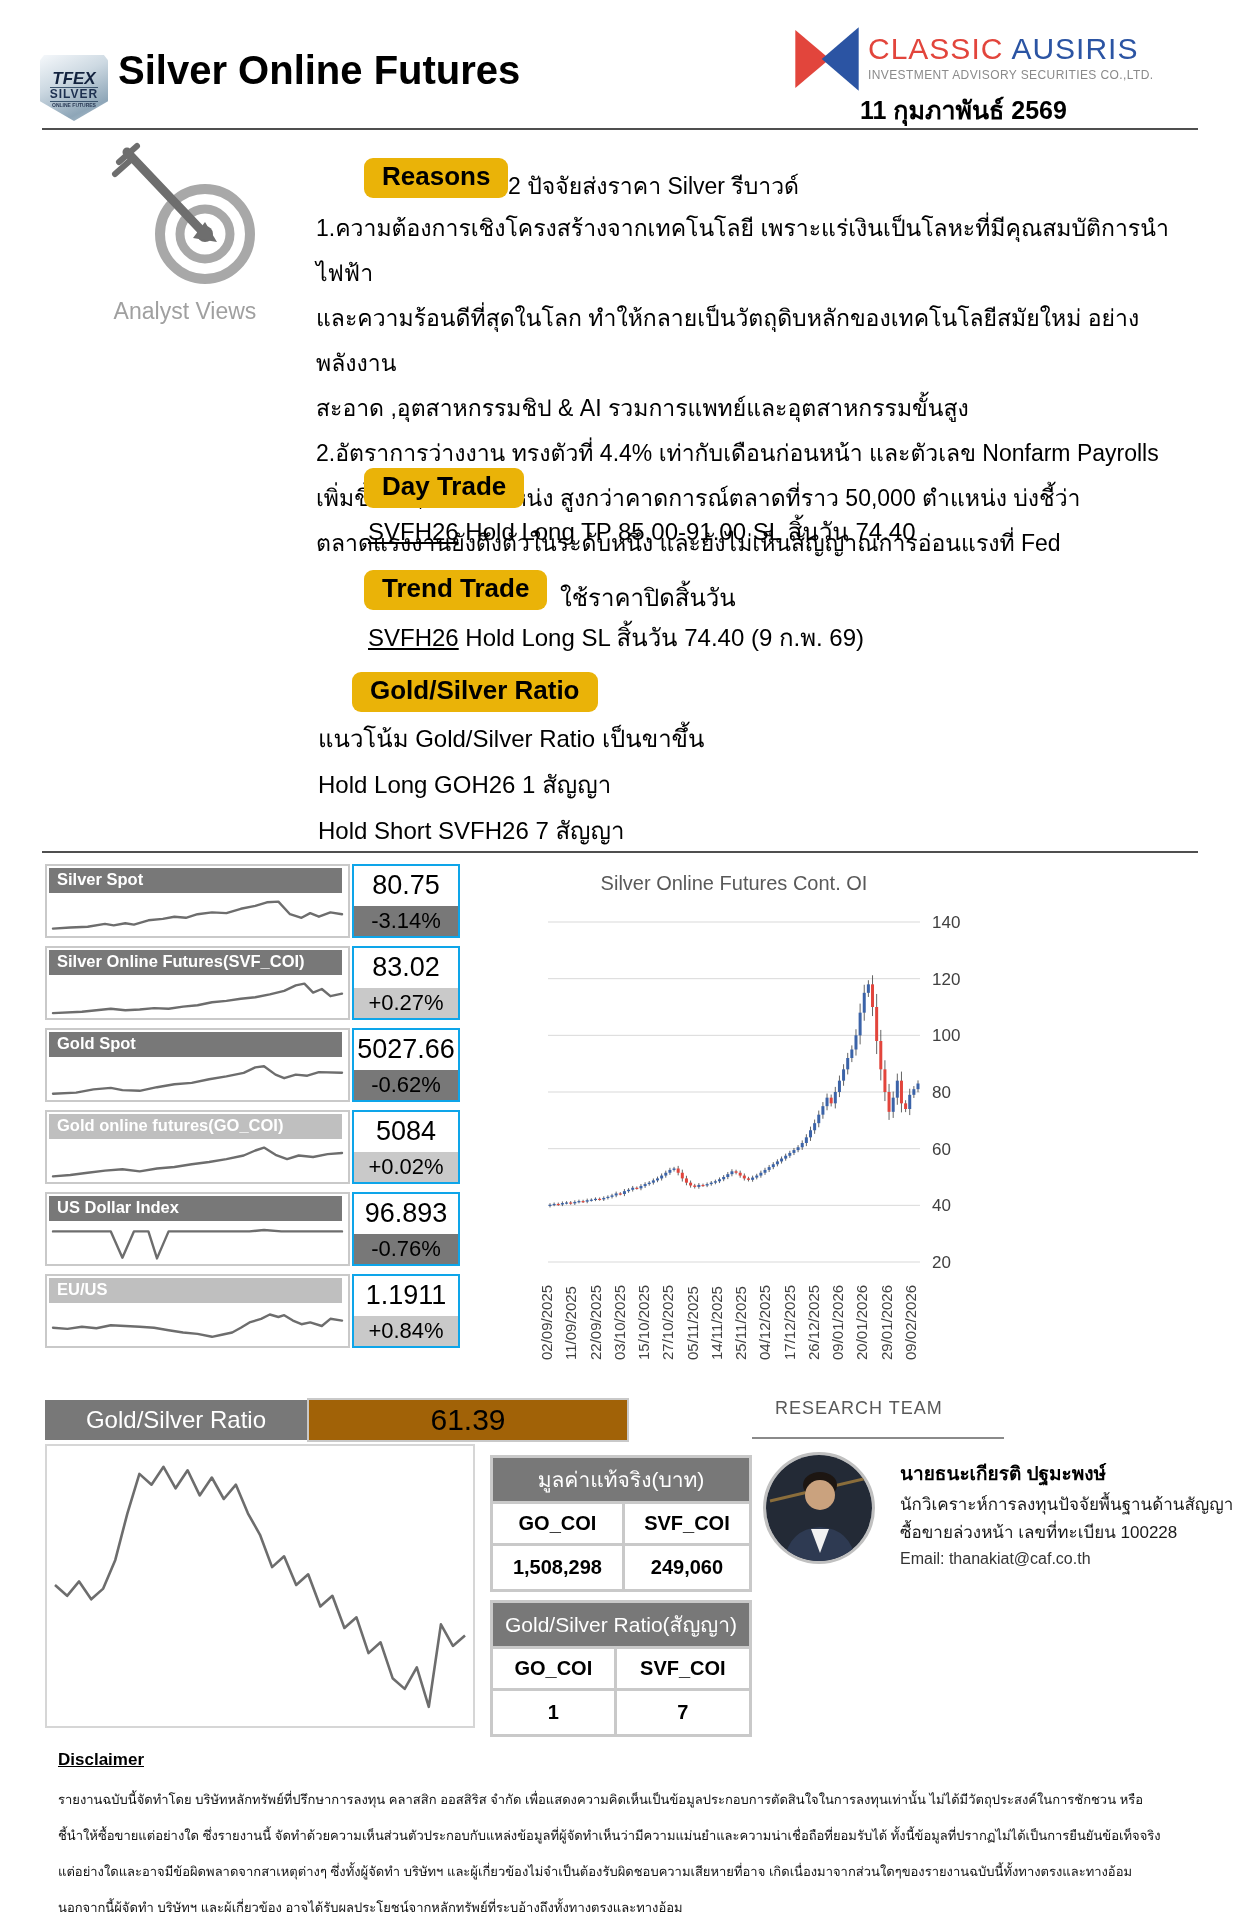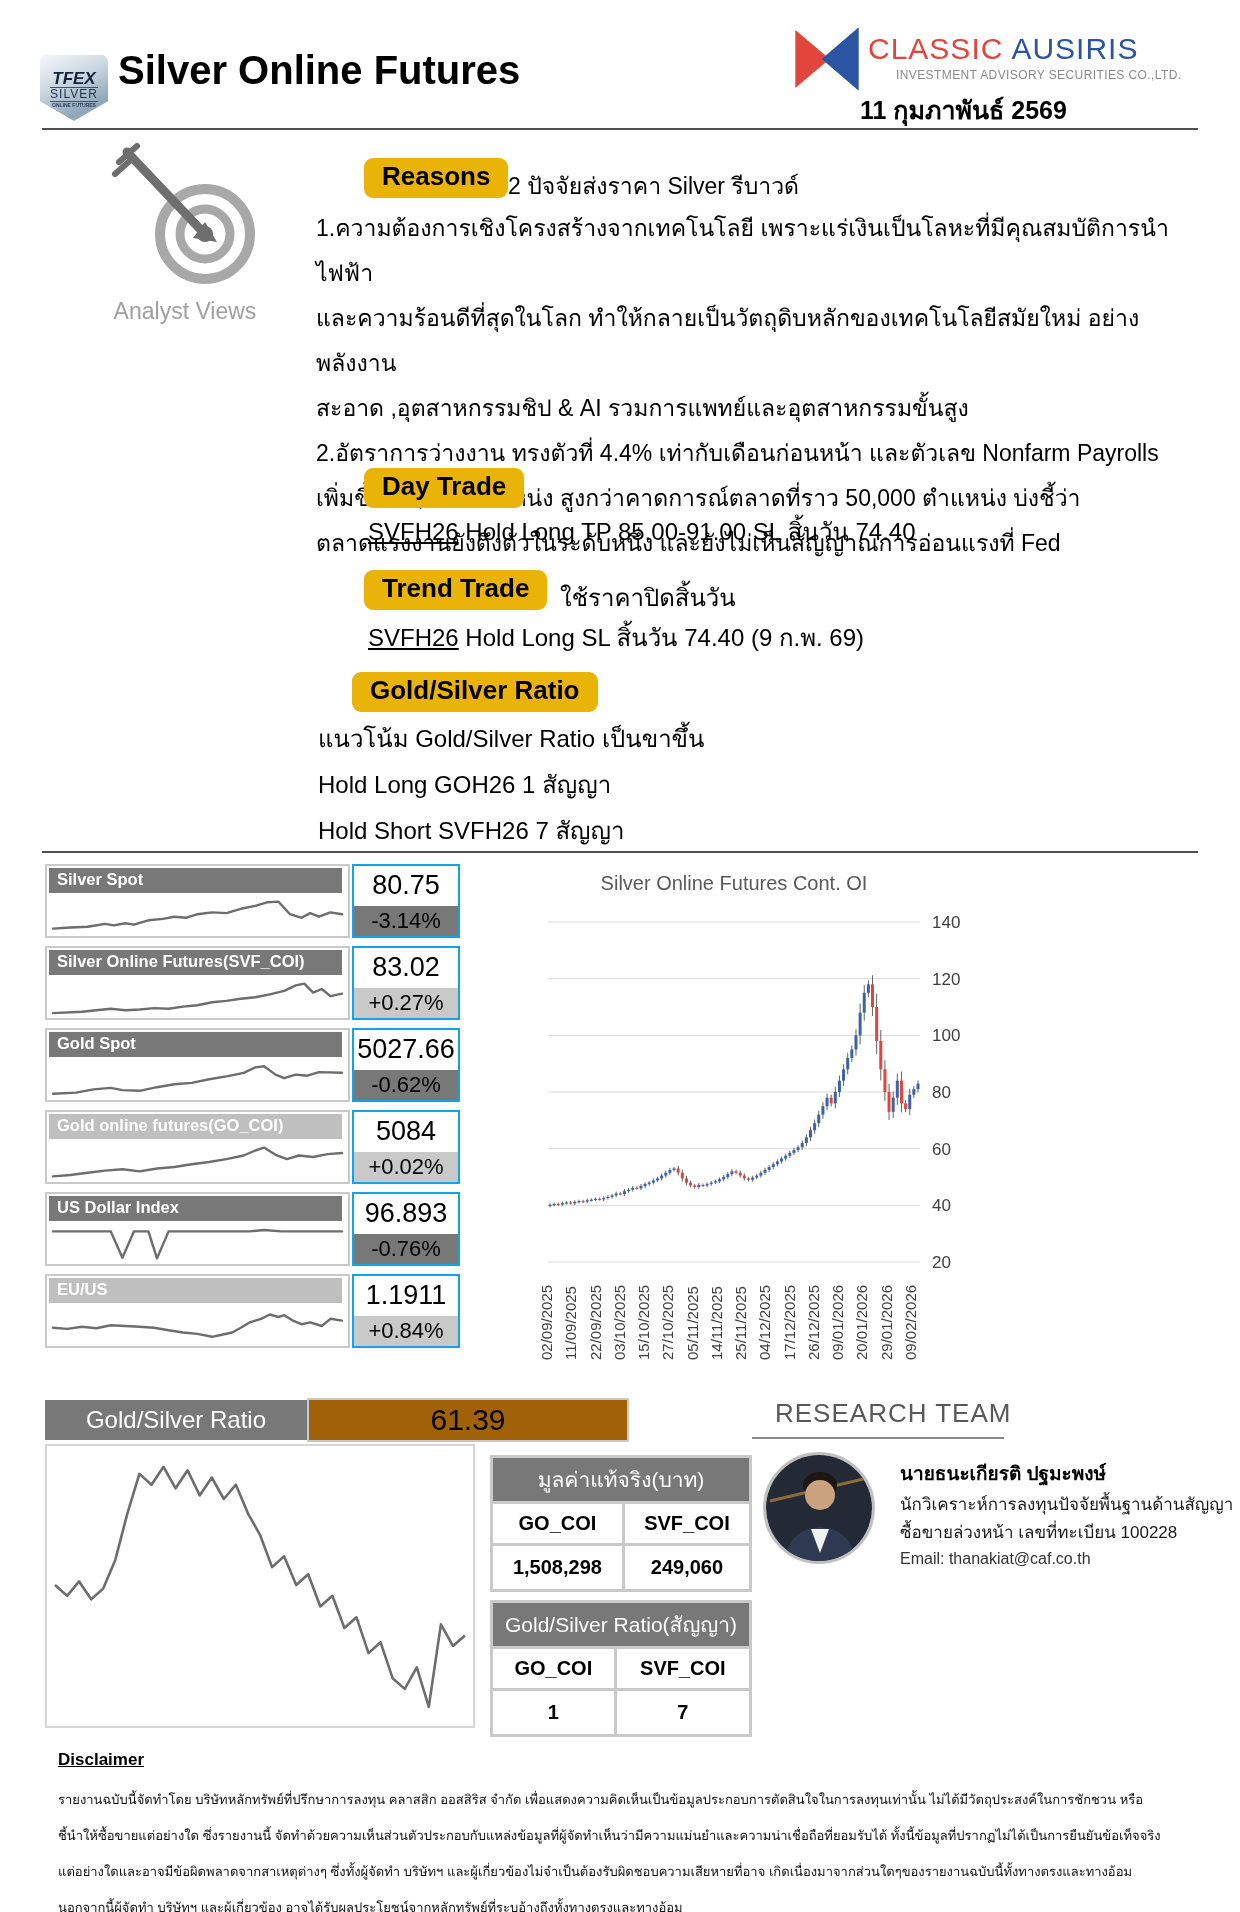--- a/index.html
+++ b/index.html
@@ -6,29 +6,29 @@
   *{box-sizing:border-box;}
   body{font-family:"Liberation Sans","DejaVu Sans",sans-serif;color:#000;}
   .page{position:relative;width:1240px;height:1912px;background:#fff;overflow:hidden;}
 
   
   .tfex-badge{position:absolute;left:40px;top:55px;width:68px;height:66px;
     background:linear-gradient(155deg,#f5f8fb 0%,#cdd9e2 38%,#8ea6b8 78%,#b9c9d4 100%);
     clip-path:polygon(6% 0,94% 0,100% 8%,100% 70%,50% 100%,0 70%,0 8%);
     display:flex;flex-direction:column;align-items:center;justify-content:center;padding-top:2px;}
   .tfex-line1{font-style:italic;font-weight:900;font-size:17px;color:#13233f;line-height:17px;}
-  .tfex-line2{font-weight:400;font-size:12px;color:#1d3050;letter-spacing:1px;line-height:13px;border-top:1px solid #3c556f;border-bottom:1px solid #3c556f;}
+  .tfex-line2{font-weight:700;font-size:12px;color:#1d3050;letter-spacing:1px;line-height:13px;border-top:1px solid #3c556f;border-bottom:1px solid #3c556f;}
   .tfex-line3{font-weight:700;font-size:5px;color:#2a3a55;line-height:7px;}
   .page-title{position:absolute;left:118px;top:48px;font-size:40px;font-weight:600;color:#000;}
   .brand-mark{position:absolute;left:792px;top:26px;width:70px;height:66px;}
   .brand-text{position:absolute;left:868px;top:32px;width:360px;}
   .brand-name{font-size:30px;letter-spacing:1px;}
   .brand-name .c1{color:#e2453c;}
   .brand-name .c2{color:#2b54a3;margin-left:8px;}
-  .brand-sub{font-size:12px;color:#8a8a8a;letter-spacing:0.4px;margin-top:2px;margin-left:28px;}
+  .brand-sub{font-size:12px;color:#8a8a8a;letter-spacing:0.4px;margin-top:2px;}
   .report-date{position:absolute;left:860px;top:90px;font-size:25px;font-weight:700;color:#000;}
   .hdiv{position:absolute;left:42px;width:1156px;height:2px;background:#4f4f4f;}
 
   
   .analyst-block{position:absolute;left:40px;top:138px;width:290px;text-align:center;}
   .analyst-label{font-size:23px;color:#a0a0a0;margin-top:6px;}
   .analyst-view{font-size:36px;font-weight:700;color:#2e5f9e;letter-spacing:1px;margin-top:4px;}
 
   
   .badge{position:absolute;background:#eab308;color:#000;font-weight:700;font-size:26px;
@@ -64,21 +64,21 @@
   .ratio-chart-box{position:absolute;left:45px;top:1444px;width:430px;height:284px;border:2px solid #d6d6d6;background:#fff;}
 
   
   .mini-table{position:absolute;left:490px;width:262px;border-collapse:collapse;}
   .mini-table th,.mini-table td{border:3px solid #c9c9c9;text-align:center;}
   .mini-table .tbl-title{background:#787878;color:#fff;font-size:21px;font-weight:400;height:46px;}
   .mini-table .col-head{font-size:20px;font-weight:700;height:42px;background:#fff;}
   .mini-table .cell-val{font-size:20px;font-weight:700;height:46px;background:#fff;}
 
   
-  .research-heading{position:absolute;left:775px;top:1398px;font-size:26px;color:#595959;letter-spacing:1px;}
+  .research-heading{position:absolute;left:775px;top:1398px;font-size:18px;color:#595959;letter-spacing:1px;}
   .research-rule{position:absolute;left:752px;top:1437px;width:252px;height:2px;background:#8a8a8a;}
   .avatar{position:absolute;left:763px;top:1452px;width:112px;height:112px;border-radius:50%;
     border:3px solid #c0c0c0;overflow:hidden;}
   .res-name{position:absolute;left:900px;top:1458px;font-size:19px;font-weight:700;color:#000;}
   .res-role1{position:absolute;left:900px;top:1490px;font-size:17px;color:#1a1a1a;}
   .res-role2{position:absolute;left:900px;top:1518px;font-size:17px;color:#1a1a1a;}
   .res-email{position:absolute;left:900px;top:1550px;font-size:16px;color:#333;}
 
   
   .disc-head{position:absolute;left:58px;top:1750px;font-size:17px;font-weight:700;text-decoration:underline;}

